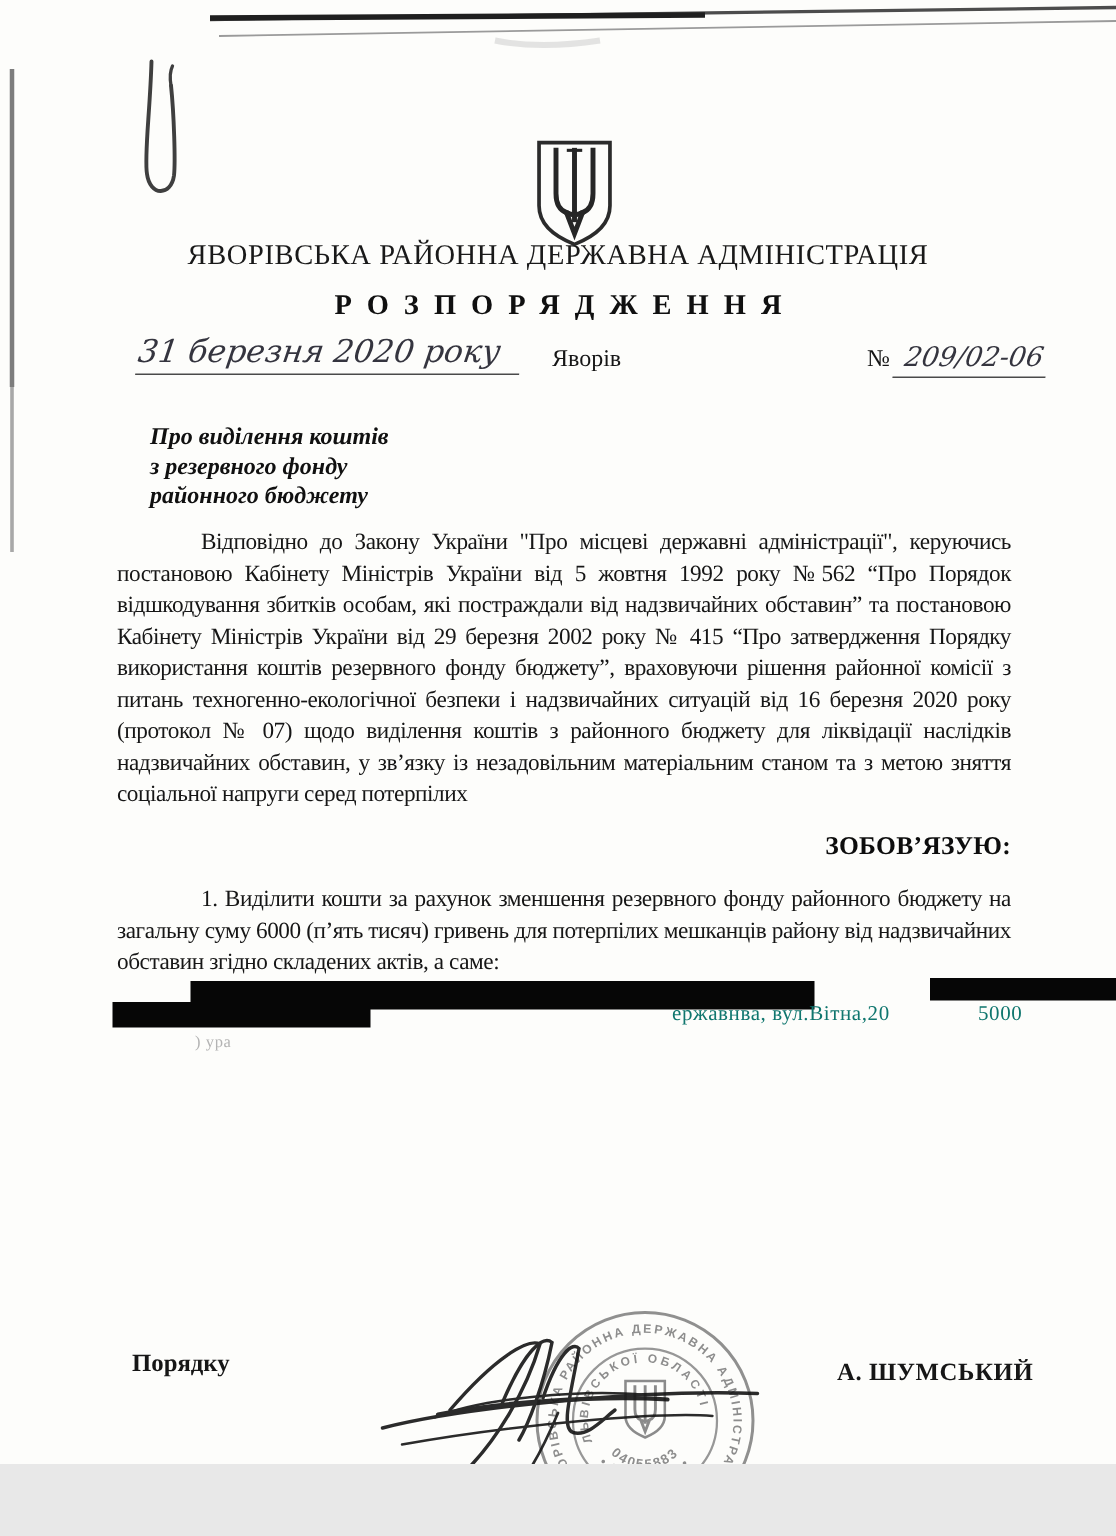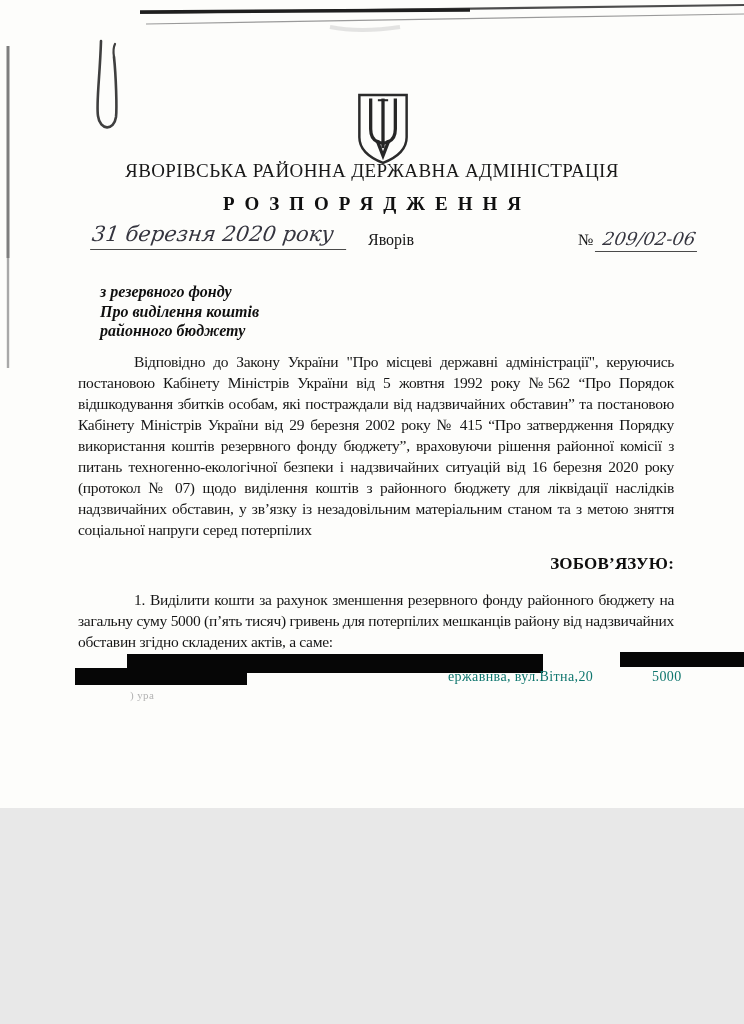--- a/index.html
+++ b/index.html
@@ -1,17 +1,17 @@
 <!DOCTYPE html>
 <html><head>
 <meta charset="utf-8">
 <style>
   html,body{margin:0;padding:0;background:#e8e8e8;}
   .paper{
-    position:relative;width:744px;height:808px;margin:0 auto;
+    position:relative;width:744px;height:976px;margin:0 auto;
     background:#fdfdfb;overflow:hidden;
     font-family:"Liberation Serif","DejaVu Serif",serif;color:#161616;
   }
   .abs{position:absolute;}
   
   .org-name{left:0;right:0;top:160px;text-align:center;font-size:19px;letter-spacing:.4px;color:#191919;}
   .doc-type{left:0;right:0;top:193px;text-align:center;font-size:19px;font-weight:bold;letter-spacing:10px;text-indent:10px;color:#101010;}
   .hw{font-family:"DejaVu Serif",serif;font-style:italic;color:#35353f;}
   .date-hw{left:92px;top:222px;width:256px;font-size:21px;border-bottom:1.5px solid #4a4a4a;padding-bottom:3px;transform:skewX(-8deg);}
   .city{left:368px;top:231px;font-size:16px;}
@@ -78,29 +78,29 @@
   <div class="abs doc-type">РОЗПОРЯДЖЕННЯ</div>
 
   <div class="abs hw date-hw">31 березня 2020 року</div>
   <div class="abs city">Яворів</div>
   <div class="abs doc-no">
     <span>№</span>
     <span class="hw">209/02-06</span>
   </div>
 
   <div class="abs subject">
+    <div>Про виділення коштів</div>
     <div>з резервного фонду</div>
-    <div>Про виділення коштів</div>
     <div>районного бюджету</div>
   </div>
 
   <div class="abs content">
     <p>Відповідно до Закону України "Про місцеві державні адміністрації", керуючись постановою Кабінету Міністрів України від 5 жовтня 1992 року №562 “Про Порядок відшкодування збитків особам, які постраждали від надзвичайних обставин” та постановою Кабінету Міністрів України від 29 березня 2002 року № 415 “Про затвердження Порядку використання коштів резервного фонду бюджету”, враховуючи рішення районної комісії з питань техногенно-екологічної безпеки і надзвичайних ситуацій від 16 березня 2020 року (протокол № 07) щодо виділення коштів з районного бюджету для ліквідації наслідків надзвичайних обставин, у зв’язку із незадовільним матеріальним станом та з метою зняття соціальної напруги серед потерпілих</p>
     <div class="order-heading">ЗОБОВ’ЯЗУЮ:</div>
-    <p class="item">1. Виділити кошти за рахунок зменшення резервного фонду районного бюджету на загальну суму 5000 (п’ять тисяч) гривень для потерпілих мешканців району від надзвичайних обставин згідно складених актів, а саме:</p>
+    <p class="item">1. Виділити кошти за рахунок зменшення резервного фонду районного бюджету на загальну суму 6000 (п’ять тисяч) гривень для потерпілих мешканців району від надзвичайних обставин згідно складених актів, а саме:</p>
 
     <div class="redaction">
       <div class="bar barA"></div>
       <div class="bar barC"></div>
       <div class="bar barB"></div>
       <span class="faint faint-right">ержавнва, вул.Вітна,20</span>
       <span class="faint faint-amount">5000</span>
       <span class="faint faint-left">) ура</span>
     </div>
 

